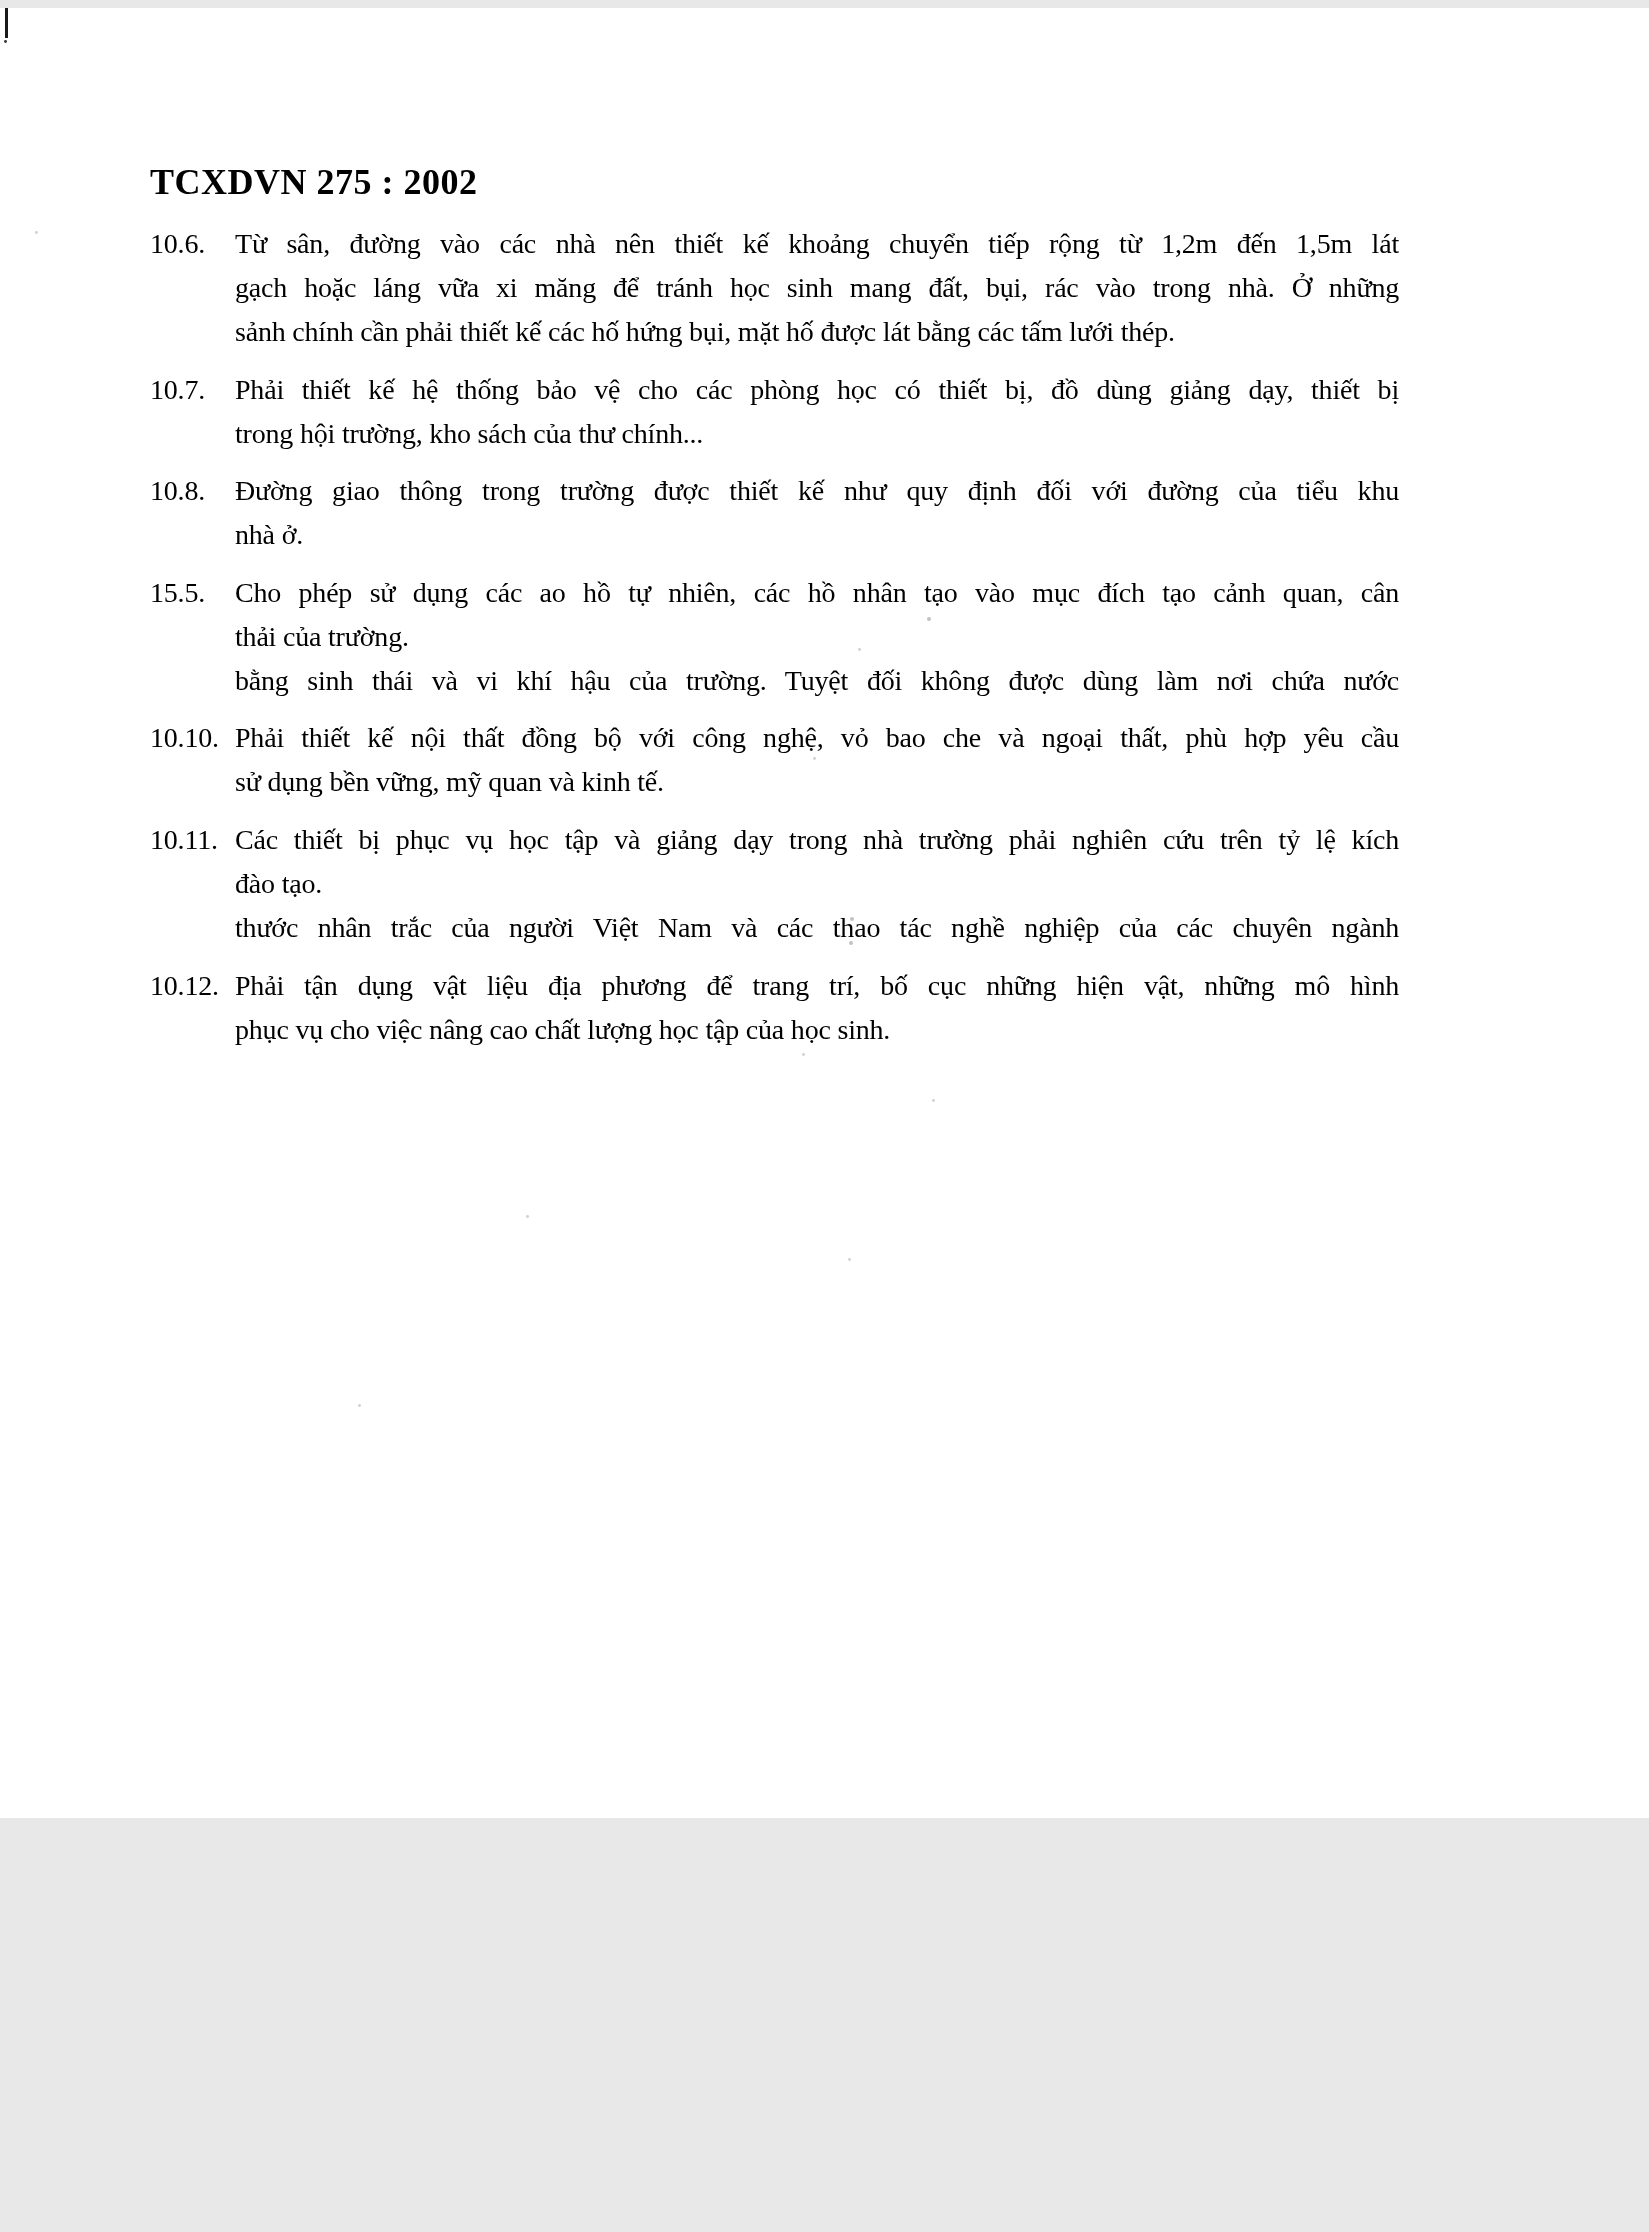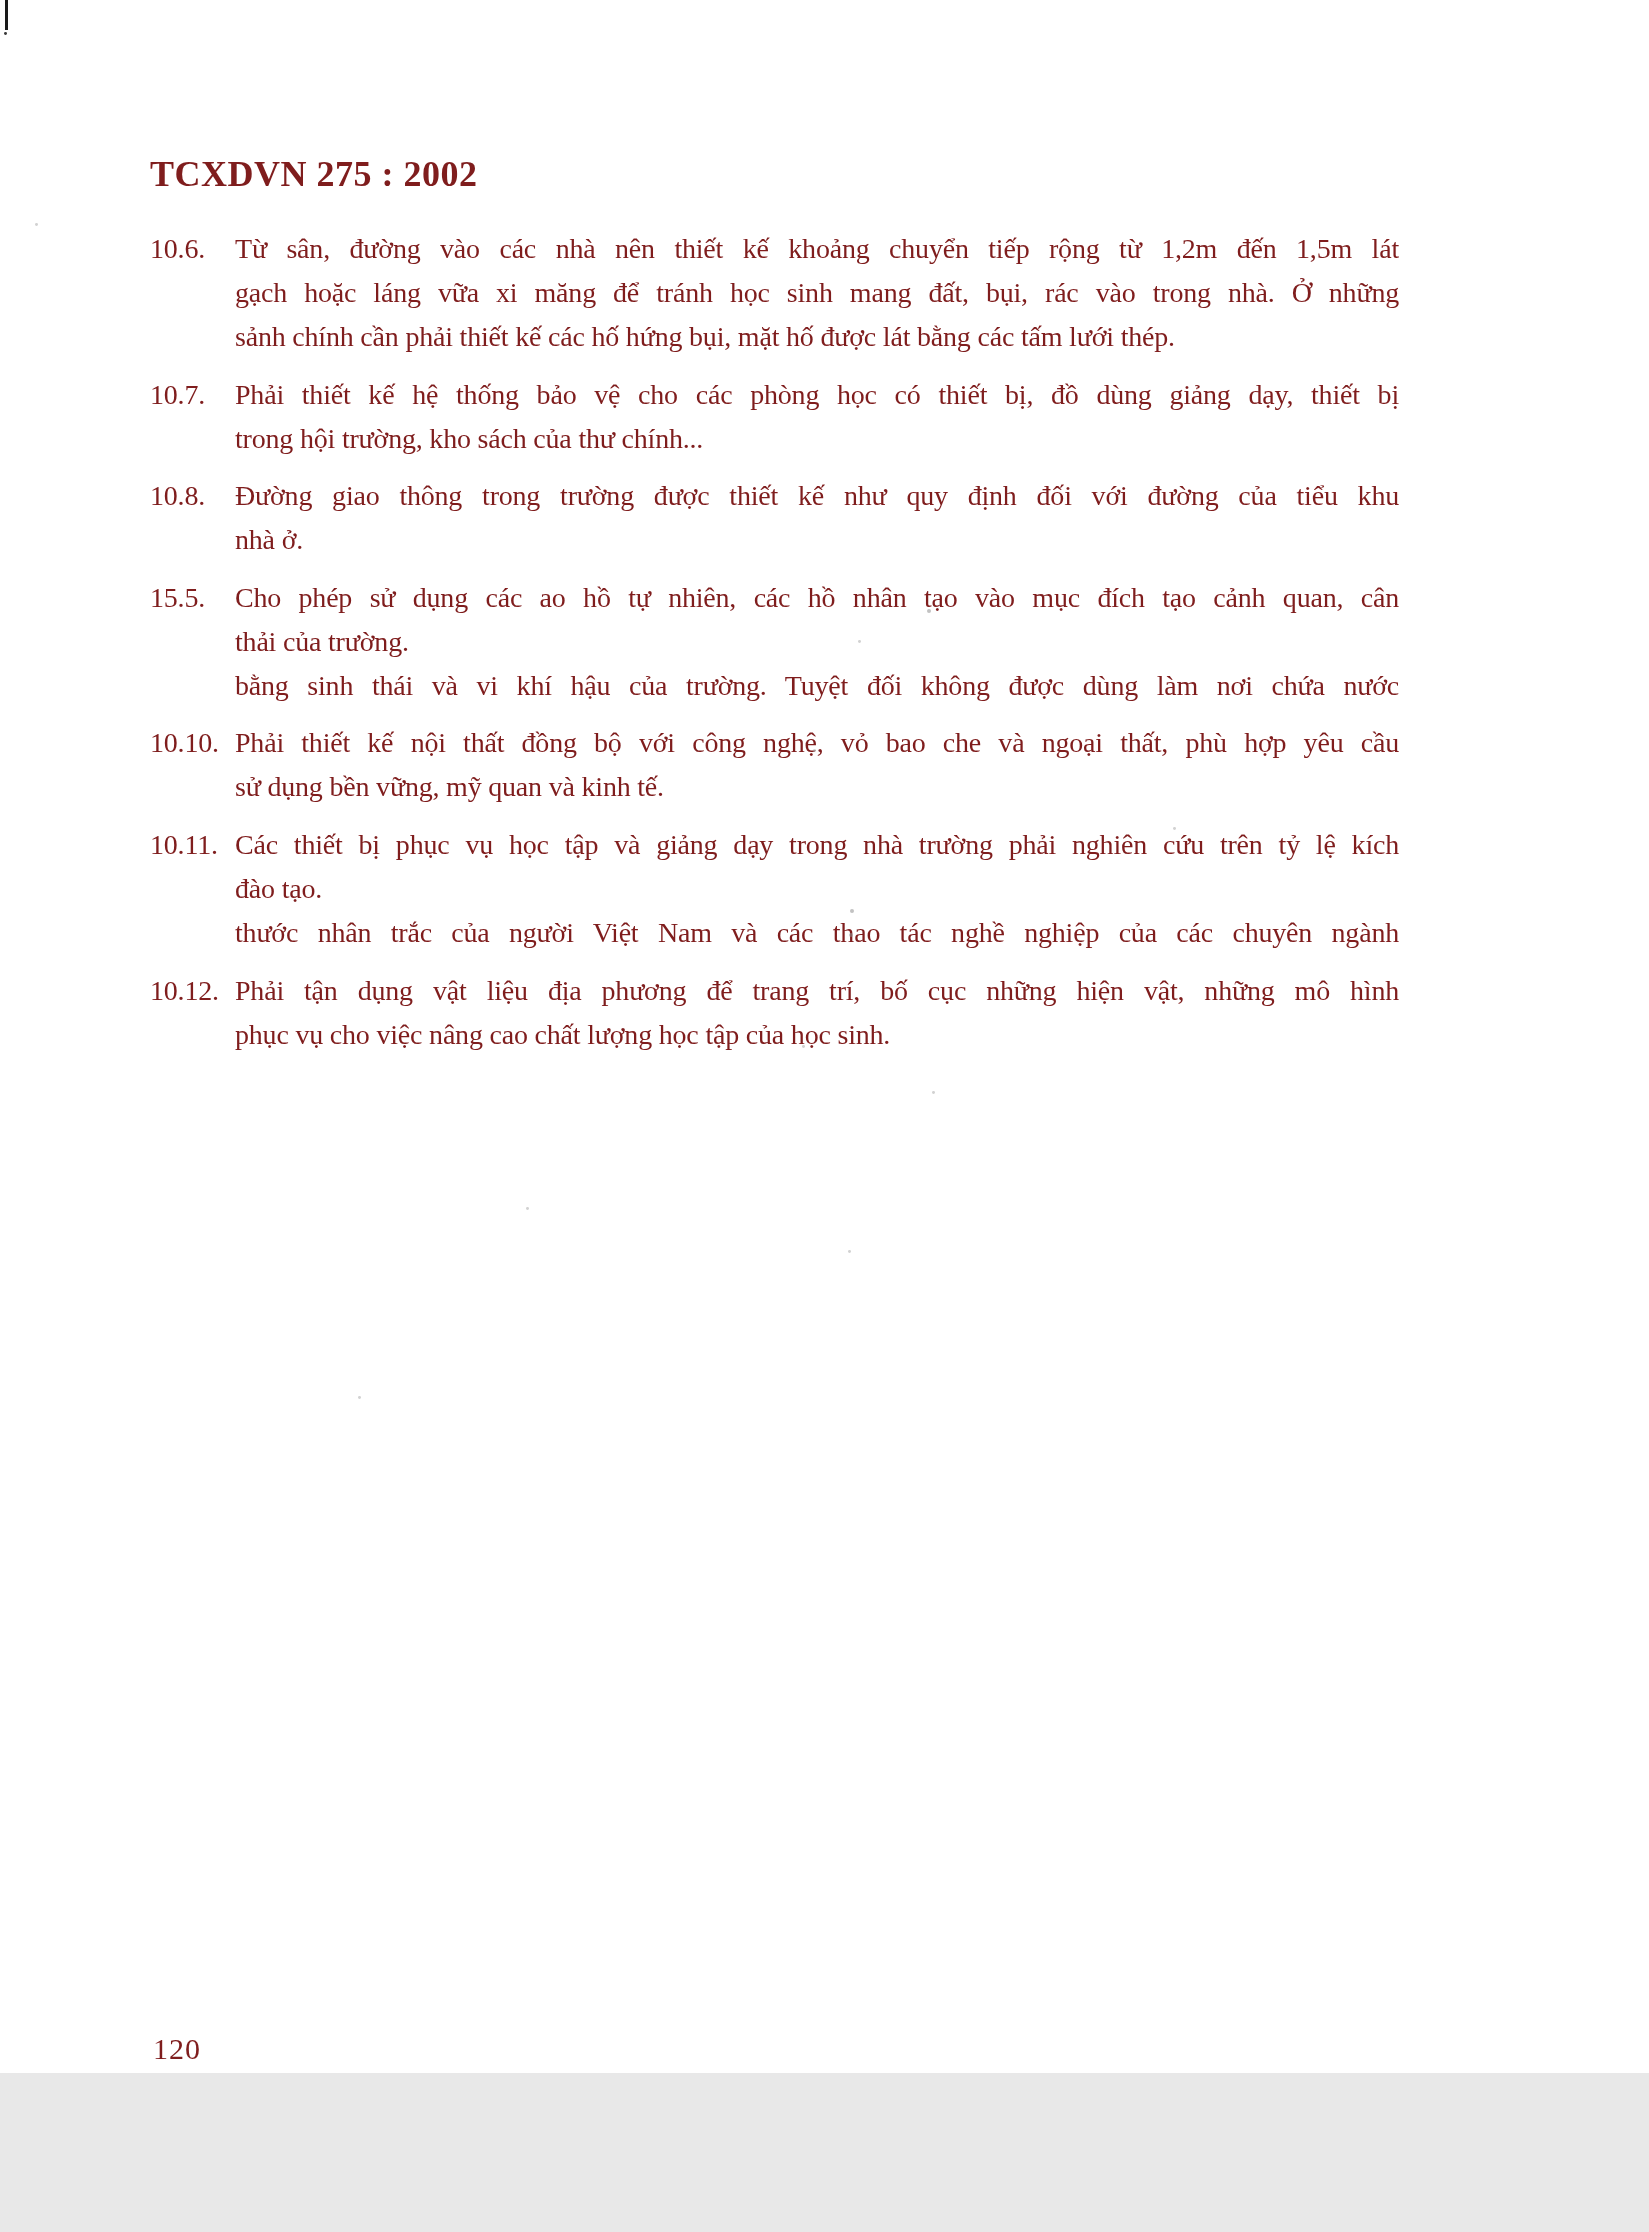--- a/index.html
+++ b/index.html
@@ -3,25 +3,26 @@
 <meta charset="utf-8">
 <style>
   html, body {
     margin: 0;
     padding: 0;
     background: #e8e8e8;
   }
   .page {
     position: relative;
     width: 1650px;
-    height: 2073px;
+    height: 1810px;
     background: #ffffff;
     overflow: hidden;
     font-family: "Liberation Serif", "DejaVu Serif", serif;
-    color: #7f1d1d;
+    color: #000000;
+    margin-top: 8px;
   }
   
   .edge-mark {
     position: absolute;
     left: 4.9px;
     top: 0;
     width: 2.9px;
     height: 30px;
     background: #1a1a1a;
   }
@@ -39,21 +40,21 @@
     left: 150px;
     top: 153px;
     font-size: 36px;
     font-weight: bold;
     letter-spacing: 0.5px;
     white-space: nowrap;
   }
   .doc-body {
     position: absolute;
     left: 150px;
-    top: 227px;
+    top: 214px;
     width: 1249px;
   }
   .para {
     position: relative;
     padding-left: 85px;
     margin: 0 0 13.6px 0;
     font-size: 28px;
     line-height: 44px;
     letter-spacing: -0.2px;
   }

